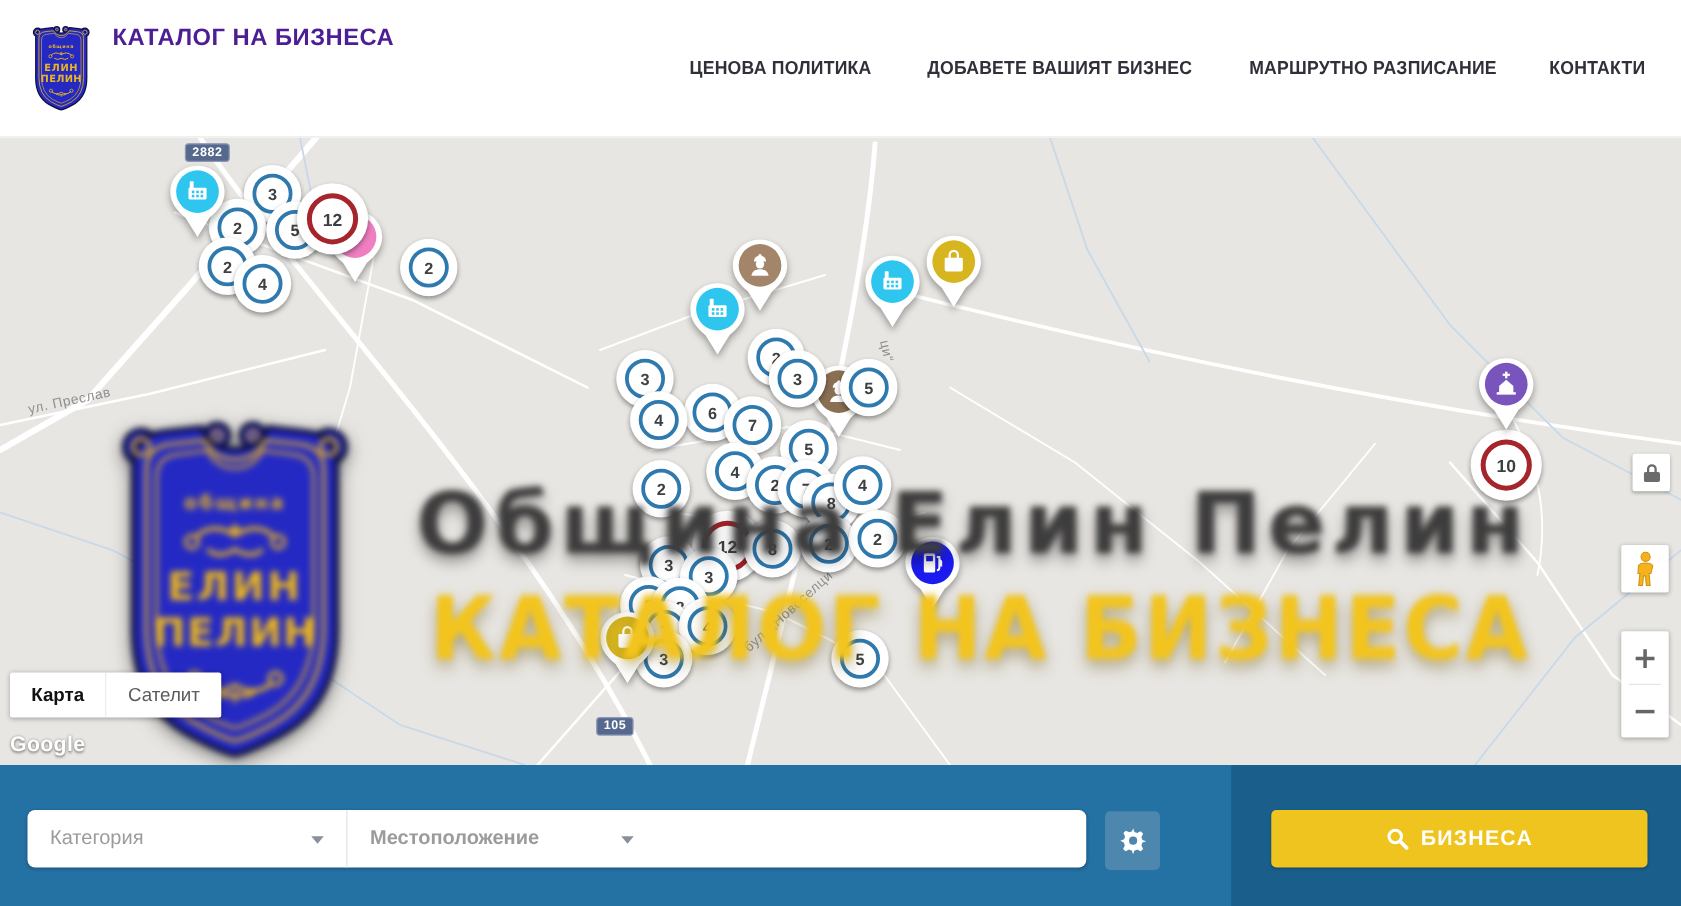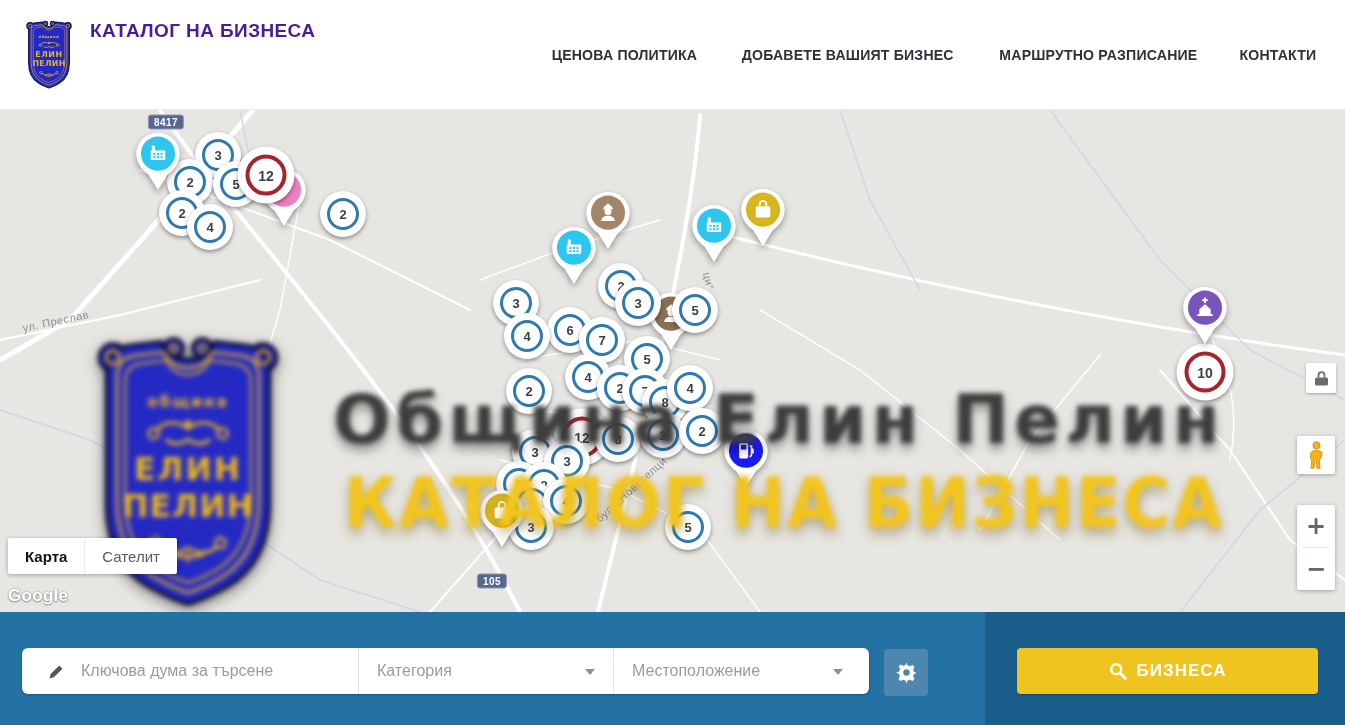--- a/index.html
+++ b/index.html
@@ -52,21 +52,21 @@
   
   .searchbar { position:relative; width:1345px; height:113px; background:#2471a3; z-index:20; }
   .searchbar .darkside { position:absolute; right:0; top:0; width:360px; height:113px; background:#1a5e8b; }
   .fieldbar { position:absolute; left:22px; top:36px; width:847px; height:46px; background:#fff; border-radius:6px; box-shadow:0 1px 3px rgba(0,0,0,.25); display:flex; }
   .fld { display:flex; align-items:center; height:100%; position:relative; }
   .fld + .fld { border-left:1px solid #e3e3e3; }
   .fld-keyword { width:336px; padding-left:26px; }
   .fld-keyword input { border:none; outline:none; font-size:16px; color:#444; width:240px; margin-left:16px; font-family:"Liberation Sans",sans-serif; }
   .fld-keyword input::placeholder { color:#9b9b9b; }
   .fld-select { cursor:pointer;text-align:right; }
-  .fld-cat { width:255px; } .fld-loc { width:248px; }
+  .fld-cat { width:255px; } .fld-loc { width:248px;font-weight:bold; }
   .fld-select .sel-label { font-size:16px; color:#9b9b9b; margin-left:18px; }
   .chev { position:absolute; right:18px; top:50%; margin-top:-2px; width:0; height:0; border-left:5px solid transparent; border-right:5px solid transparent; border-top:6px solid #8a9097; }
   .gearbtn { position:absolute; left:884px; top:37px; width:44px; height:47px; background:#4d87ad; border-radius:4px; display:flex; align-items:center; justify-content:center; cursor:pointer; }
   .searchbtn { position:absolute; left:1017px; top:36px; width:301px; height:46px; background:#f0c41e; border:none; border-radius:4px; display:flex; align-items:center; justify-content:center; gap:10px; cursor:pointer; box-shadow:0 1px 2px rgba(0,0,0,.25); }
   .searchbtn span { color:#fff; font-size:17px; font-weight:bold; letter-spacing:1px; }
 </style>
 </head>
 <body>
 
 <div class="header">
@@ -138,21 +138,21 @@
       <path d="M240 0 L252 60"></path>
       <path d="M0 300 L90 330 L200 390 L320 470 L420 502"></path>
       <path d="M840 0 L870 90 L920 180"></path>
     </g>
   </svg>
 
   <div id="labels-layer">
       <span class="street-label" style="left: 22px; top: 205px; transform: rotate(-12deg);">ул. Преслав</span>
       <span class="street-label" style="left: 585px; top: 372px; transform: rotate(-42deg);">бул. „Новоселци“</span>
       <span class="street-label" style="left: 700px; top: 165px; transform: rotate(78deg);">ци“</span>
-      <div class="route-badge" style="left: 166px; top: 12px;">8417</div>
+      <div class="route-badge" style="left: 166px; top: 12px;">2882</div>
       <div class="route-badge" style="left: 492px; top: 471px;">105</div>
     </div>
   <div id="markers">
       <div class="pin" style="left: 284px; top: 81px; z-index: 1;"><svg width="46" height="60" viewBox="0 0 44 58">
           <path d="M22 1C33.6 1 43 9.8 43 21.3 43 29.6 38 35.8 31.3 41.2L22 56 12.7 41.2C6 35.8 1 29.6 1 21.3 1 9.8 10.4 1 22 1Z" fill="#fff"></path>
           <circle cx="22" cy="21" r="16.5" fill="#ef7fc0"></circle>
           <g transform="translate(10,9)"></g>
         </svg></div>
       <div class="pin" style="left: 158px; top: 45px;"><svg width="46" height="60" viewBox="0 0 44 58">
           <path d="M22 1C33.6 1 43 9.8 43 21.3 43 29.6 38 35.8 31.3 41.2L22 56 12.7 41.2C6 35.8 1 29.6 1 21.3 1 9.8 10.4 1 22 1Z" fill="#fff"></path>
@@ -430,27 +430,20 @@
     <div class="zbtn">+</div>
     <div class="zdiv"></div>
     <div class="zbtn">−</div>
   </div>
 </div>
 
 <div class="searchbar">
   <div class="darkside"></div>
 
   <div class="fieldbar">
-    <div class="fld fld-keyword">
-      <svg width="17" height="17" viewBox="0 0 17 17" fill="#555">
-          <path d="M1.5 15.5l1.2-4.4 8.8-8.8 3.2 3.2-8.8 8.8z"></path>
-          <path d="M11.5 2.3l3.2 3.2" stroke="#fff" stroke-width="1"></path>
-        </svg>
-      <input type="text" placeholder="Ключова дума за търсене" style="">
-    </div>
     <div class="fld fld-select fld-cat">
       <span class="sel-label">Категория</span>
       <span class="chev"></span>
     </div>
     <div class="fld fld-select fld-loc">
       <span class="sel-label">Местоположение</span>
       <span class="chev"></span>
     </div>
   </div>
 

